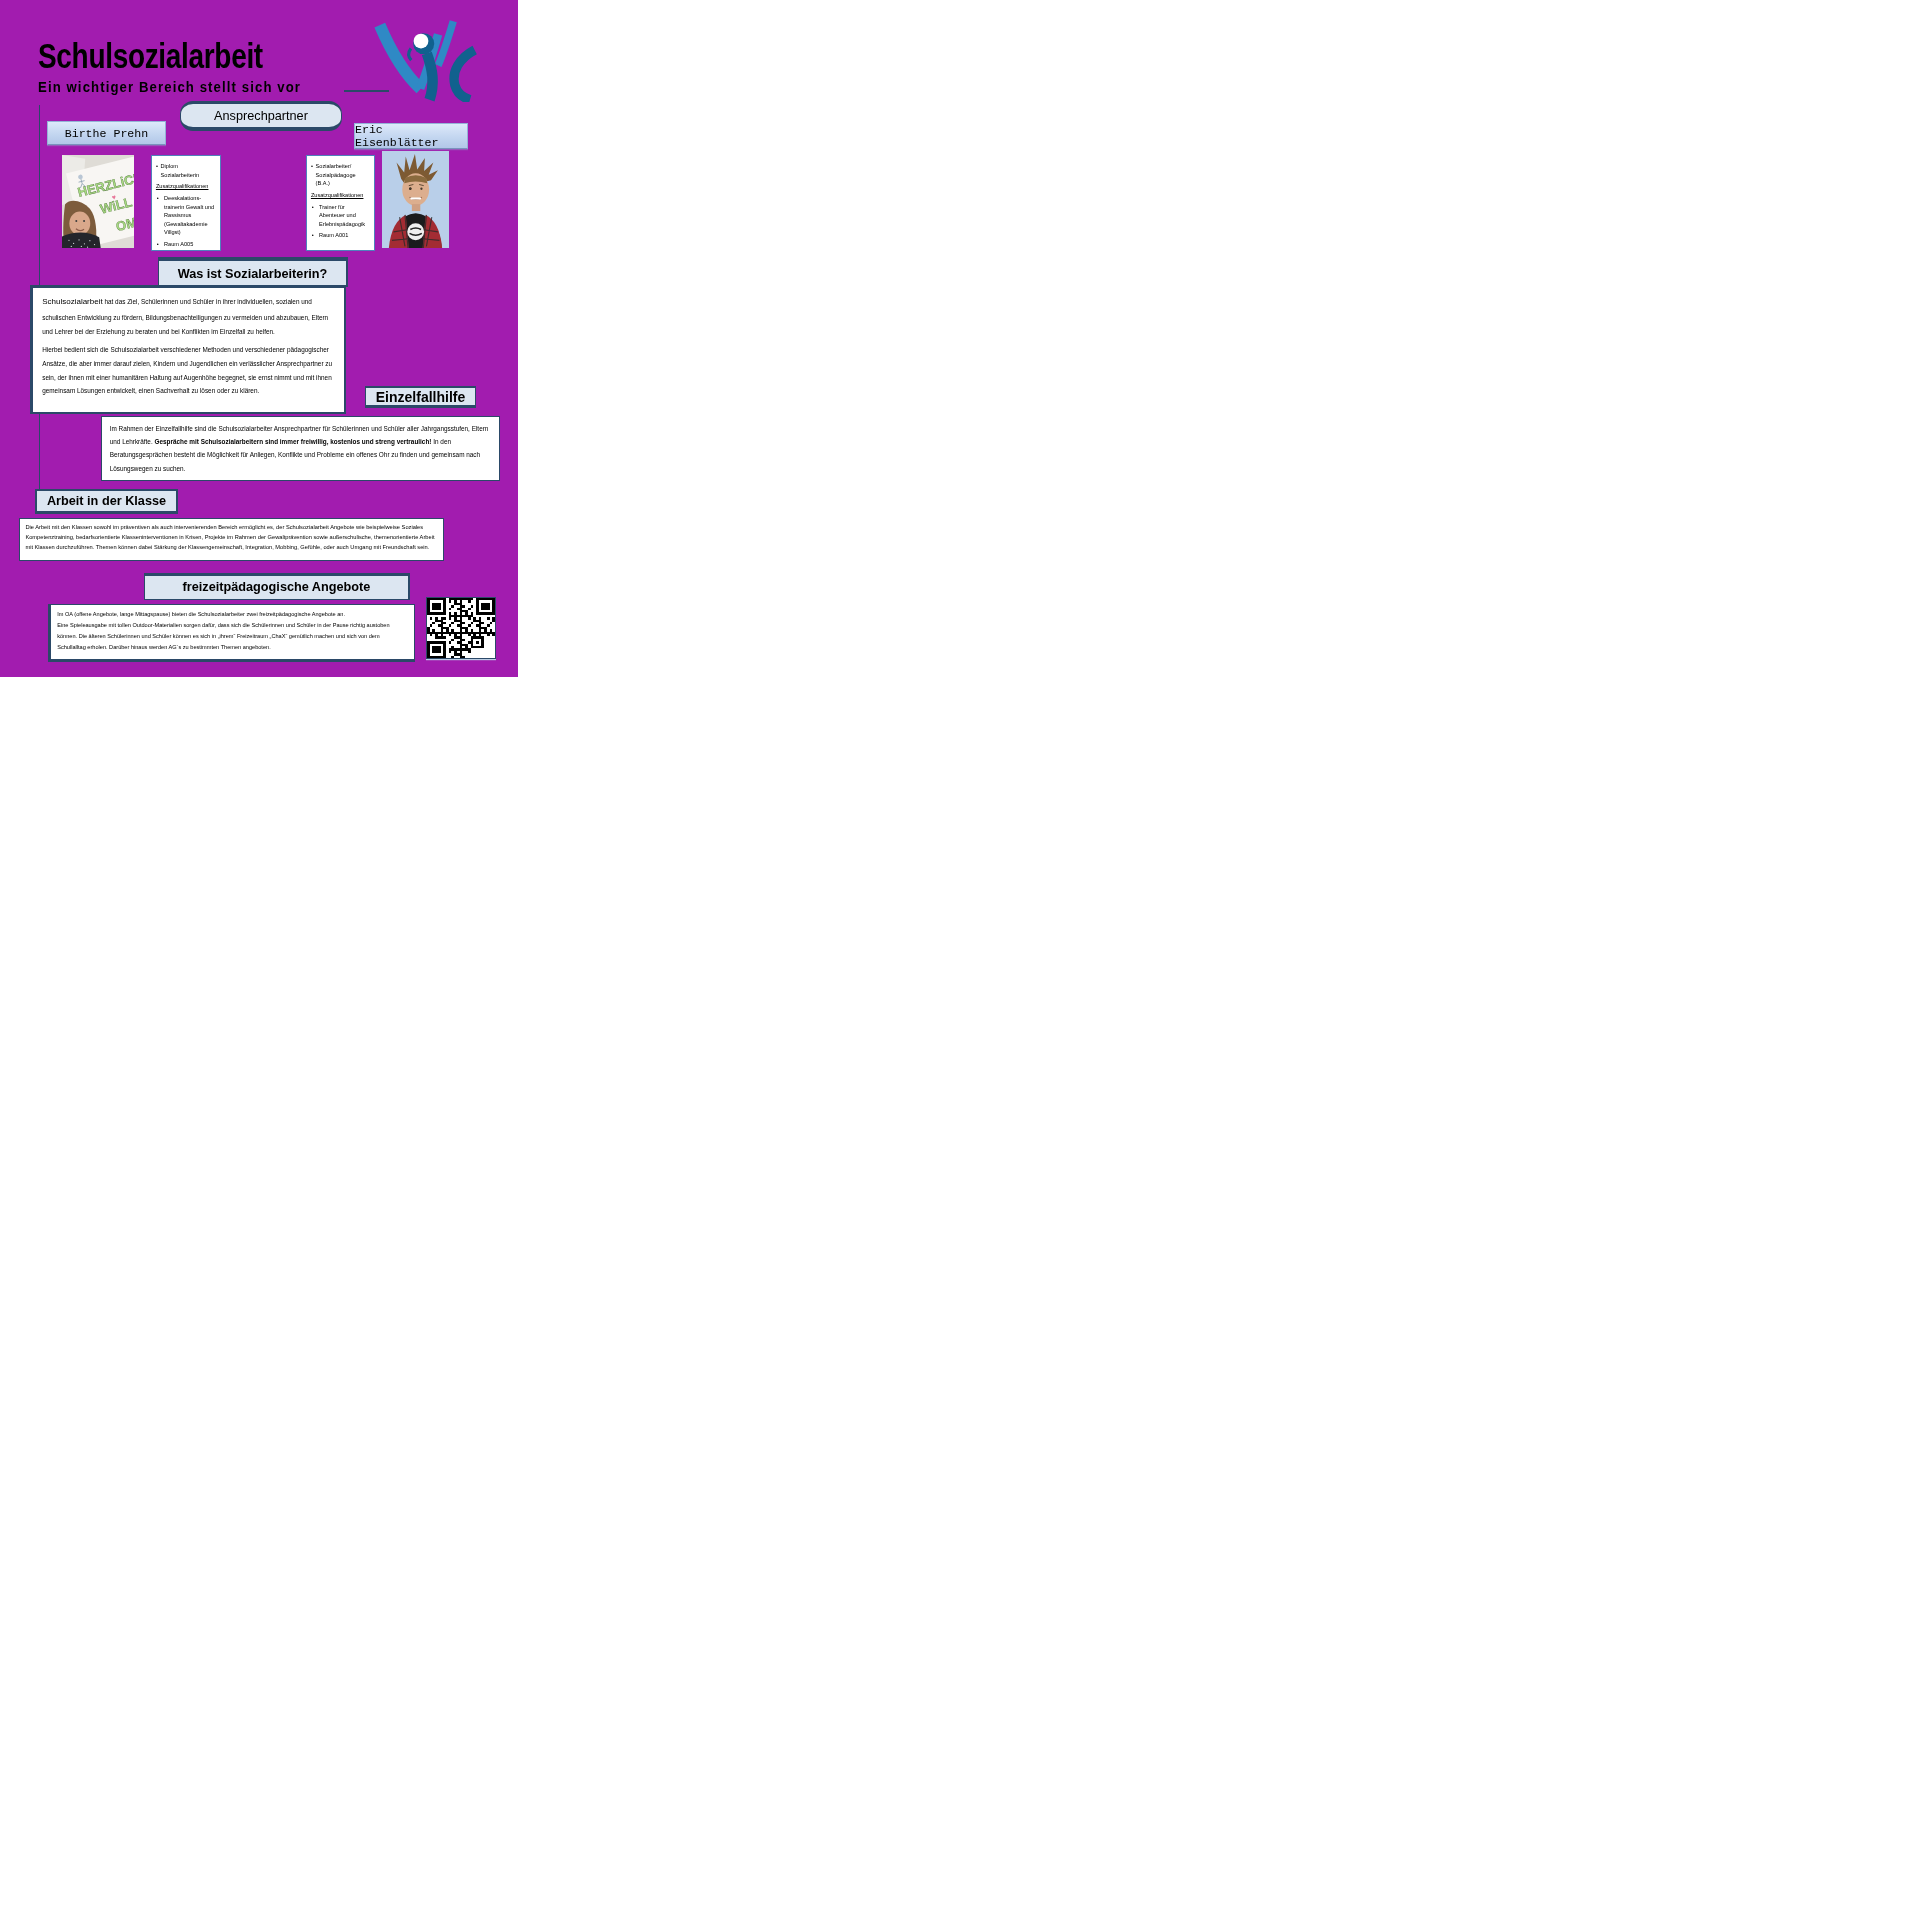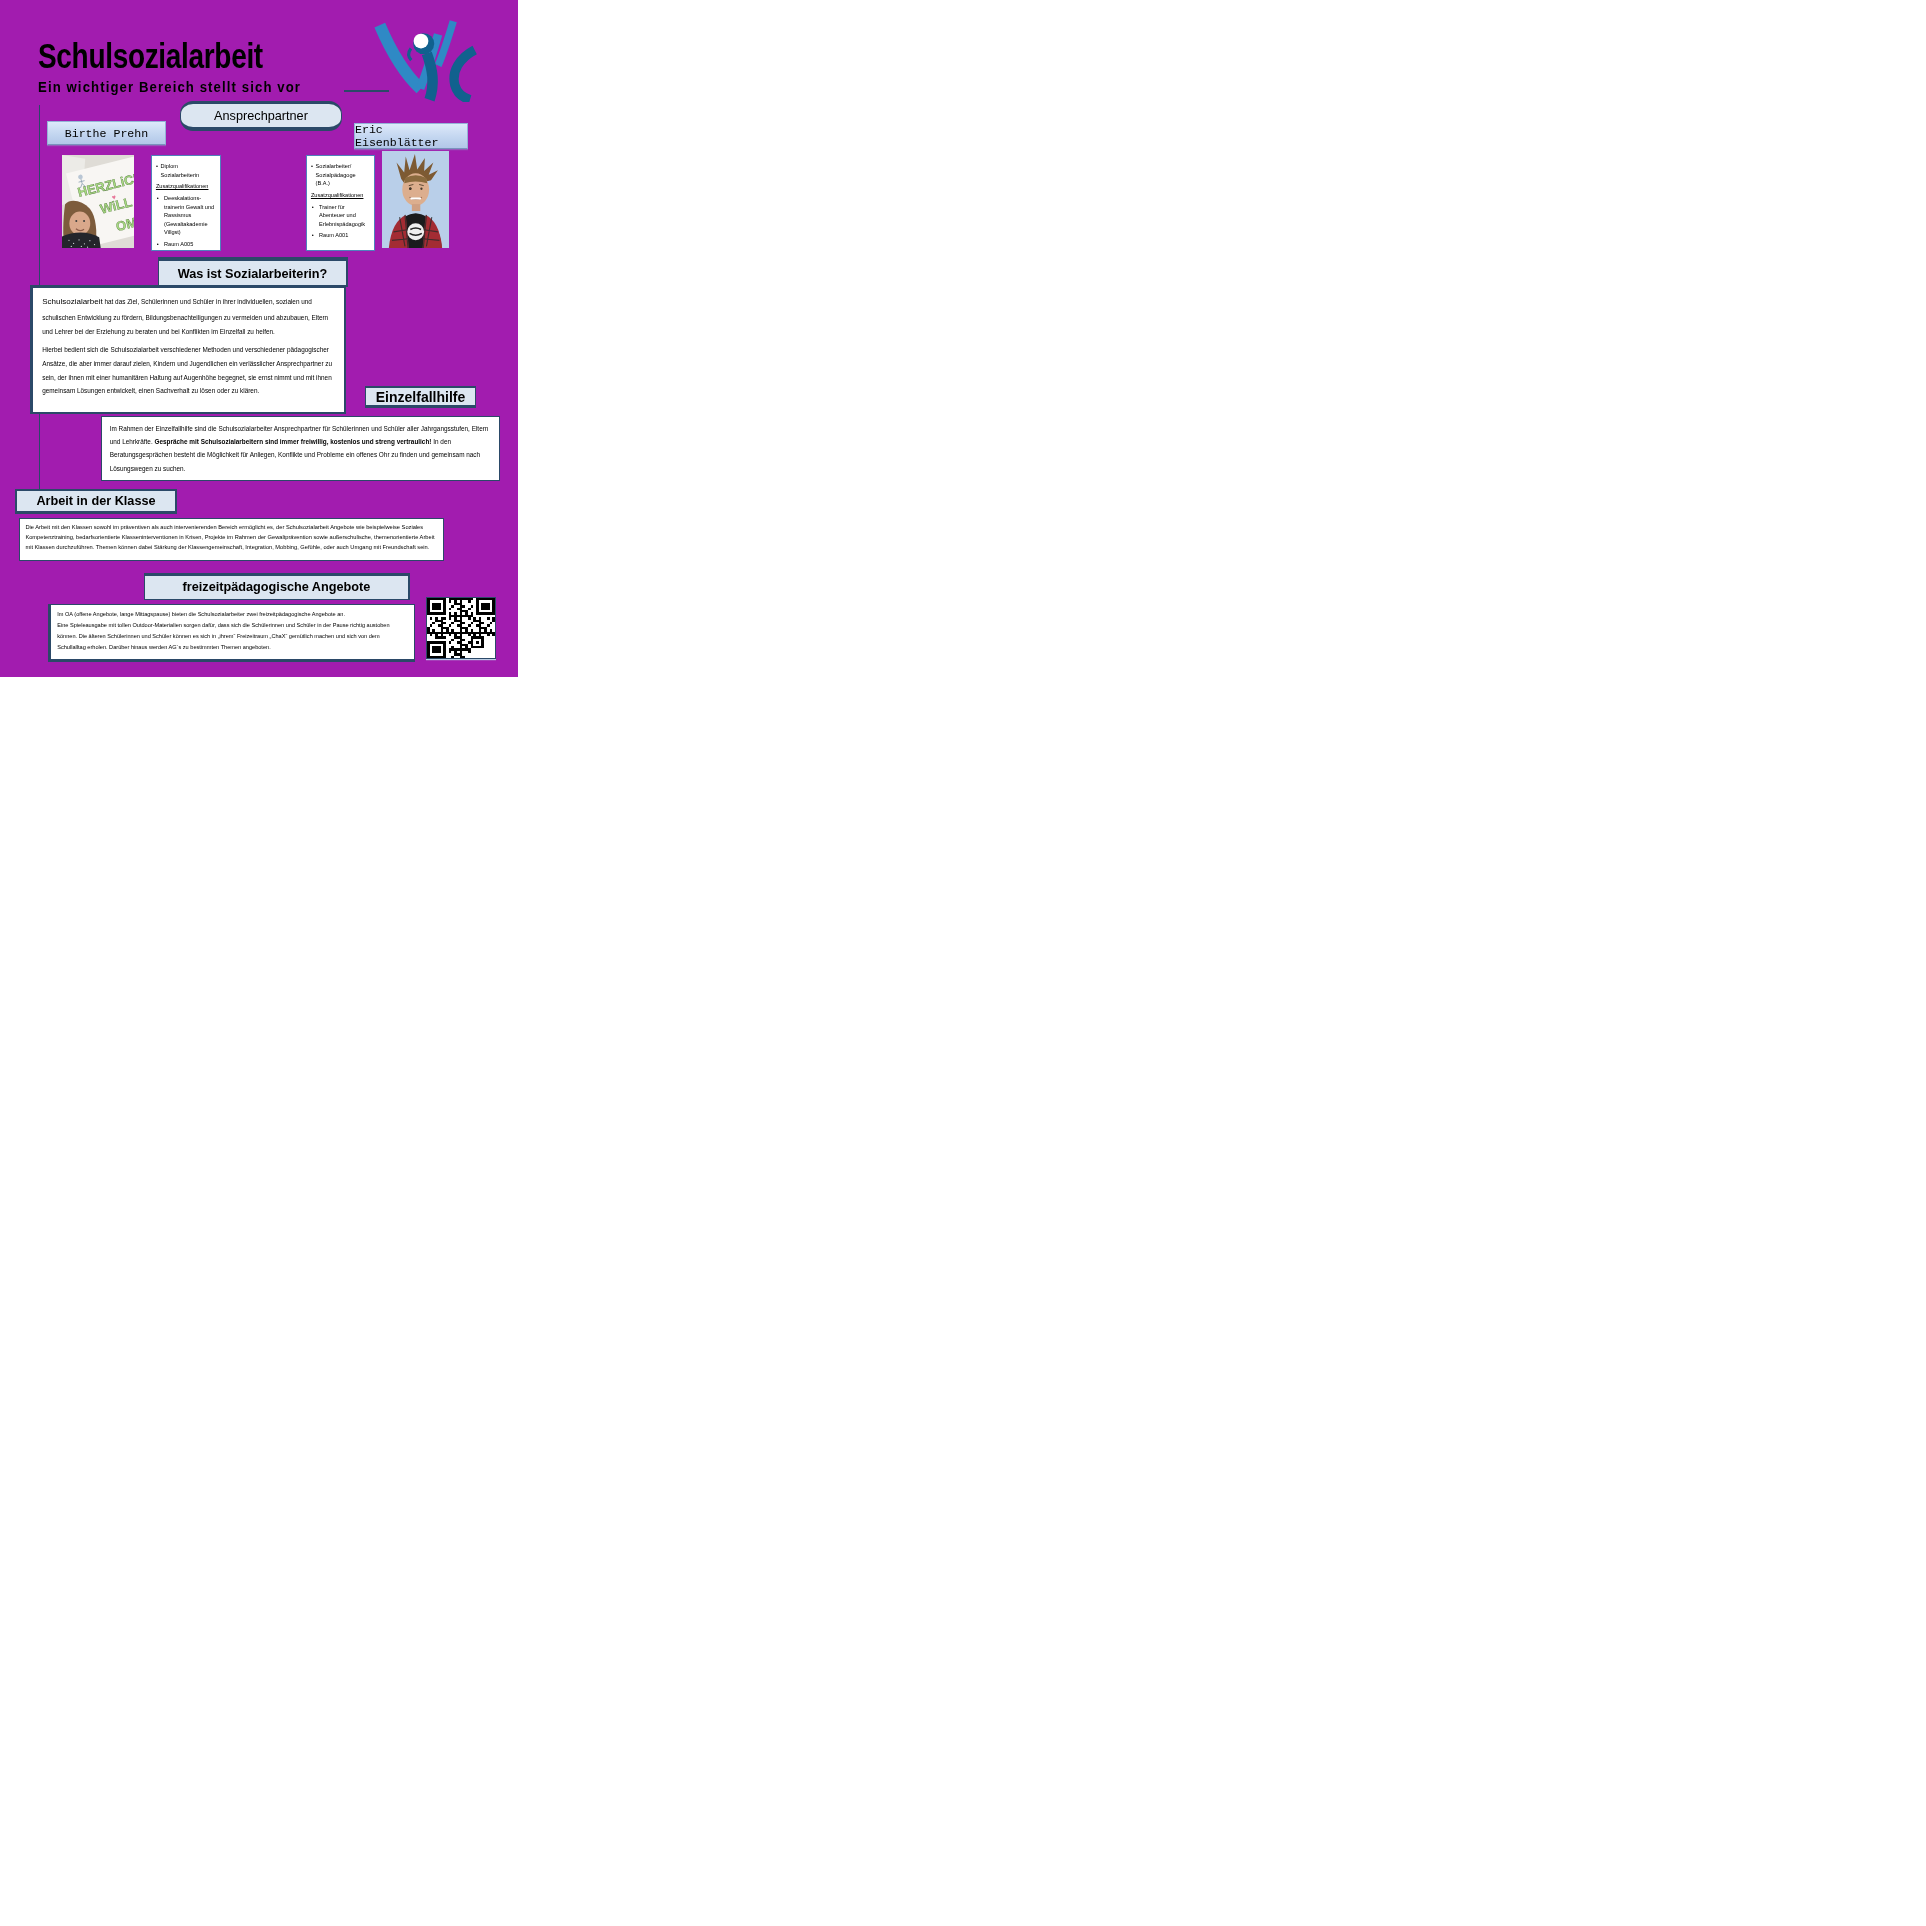--- a/index.html
+++ b/index.html
@@ -19,21 +19,21 @@
   .logo{position:absolute;left:372px;top:15.4px;width:105px;height:86px;}
 
   
   .panel{position:absolute;background:#dce6f1;display:flex;align-items:center;justify-content:center;
          z-index:2;box-sizing:border-box;border:1.2px solid #2b4968;}
   .p-ansprech{left:180px;top:101px;width:162px;height:30px;border-top-width:3.1px;border-bottom-width:4.2px;font-size:12.7px;border-radius:13px;}
   .p-wasist{left:158px;top:257px;width:190px;height:30px;border-top-width:4.2px;border-right-width:2.7px;
             border-left-width:1.2px;border-bottom-width:1.5px;font-weight:700;font-size:12.7px;}
   .p-einzel{left:365px;top:386px;width:111px;height:22.3px;border-top-width:2.7px;border-bottom-width:3.1px;
             border-left-width:1.9px;border-right-width:1.9px;font-weight:700;font-size:14px;}
-  .p-arbeit{left:15px;top:489px;width:162px;height:25.4px;border-width:2.7px;border-bottom-width:3.9px;
+  .p-arbeit{left:35px;top:489px;width:143px;height:25.4px;border-width:2.7px;border-bottom-width:3.9px;
             font-weight:700;font-size:12.7px;}
   .p-frei{left:144px;top:573px;width:266px;height:26.6px;border-top-width:3.5px;border-left-width:1.5px;
           border-right-width:2.3px;border-bottom-width:1.5px;font-weight:700;font-size:12.7px;}
 
   
   .nameplate{position:absolute;display:flex;align-items:center;justify-content:center;z-index:2;
              background:linear-gradient(#dde9fa,#c3d6f0 55%,#b2c7e8);
              border:0.4px solid #95b3d7;border-bottom:1.2px solid #7a93bd;
              box-shadow:0 1.2px 0 rgba(140,165,200,.45);font-size:11.6px;font-family:Liberation Mono, monospace;}
   .np-birthe{left:47px;top:121px;width:117px;height:22.3px;}

